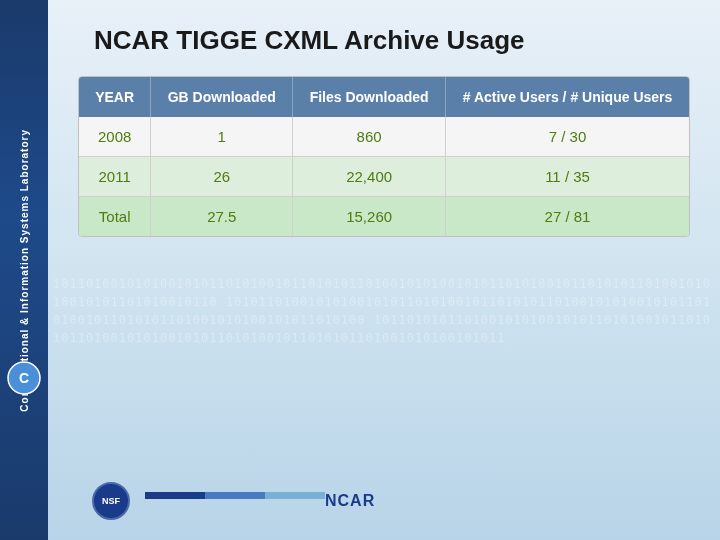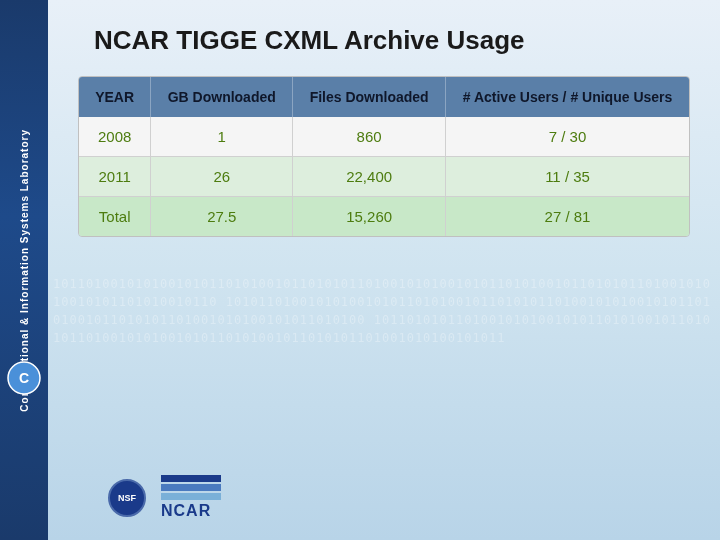--- a/index.html
+++ b/index.html
@@ -104,21 +104,21 @@
       border-collapse: collapse;
       font-size: 15px;
     }
 
     
     thead tr {
       background: #5a7fa8;
     }
 
     thead th {
-      color: #0f172a;
+      color: #ffffff;
       padding: 12px 16px;
       text-align: center;
       font-weight: bold;
       font-size: 14px;
       border-right: 1px solid rgba(255,255,255,0.3);
     }
 
     thead th:last-child {
       border-right: none;
     }
@@ -152,21 +152,21 @@
 
     tbody tr:last-child td {
       border-bottom: none;
       text-align: center;
     }
 
     
     .bottom-logos {
       position: absolute;
       bottom: 20px;
-      left: 60px;
+      left: 44px;
       z-index: 2;
       display: flex;
       align-items: center;
       gap: 15px;
     }
 
     .nsf-badge {
       width: 38px;
       height: 38px;
       background: #1a3a8a;
@@ -176,21 +176,20 @@
       justify-content: center;
       color: white;
       font-size: 10px;
       font-weight: bold;
       border: 2px solid #4a6aaa;
       flex-direction: column;
     }
 
     .ncar-logo {
       display: flex;
-      flex-direction: column;
       align-items: flex-start;
     }
 
     .ncar-stripe {
       height: 7px;
       width: 60px;
       margin-bottom: 2px;
     }
 
     .ncar-stripe-1 { background: #1a3a8a; }

